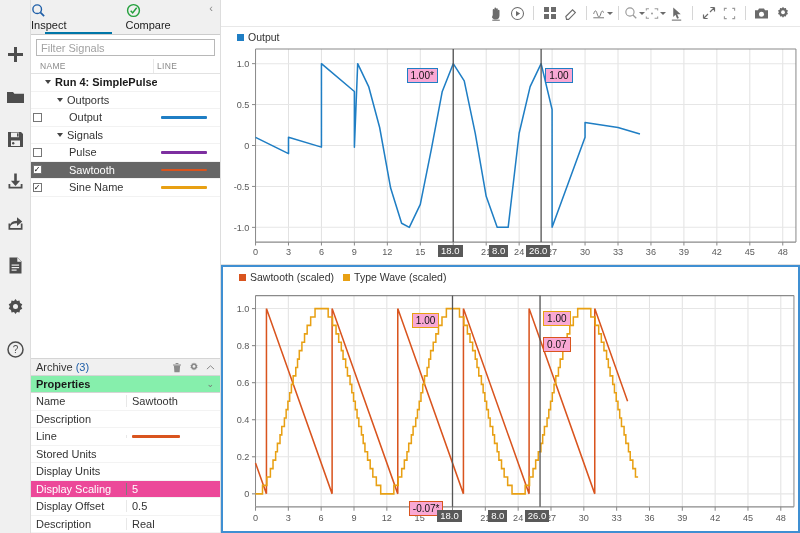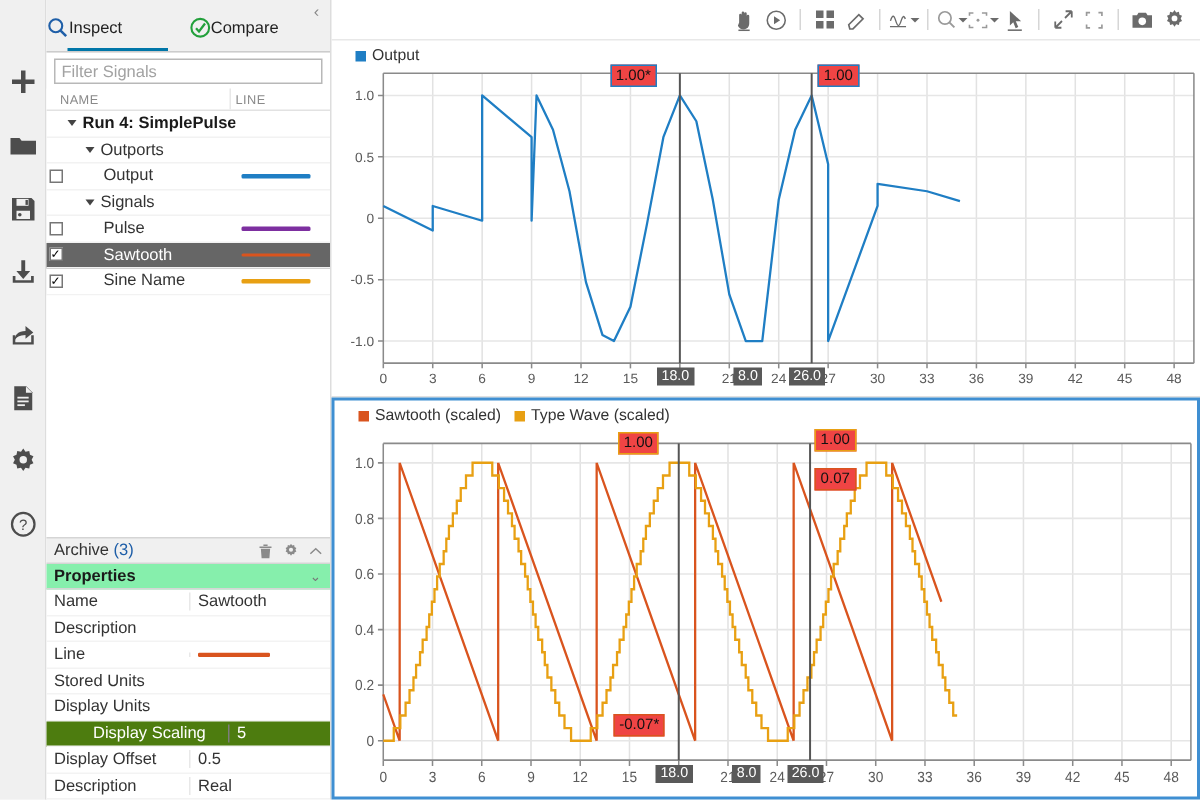--- a/index.html
+++ b/index.html
@@ -14,21 +14,21 @@
   
   .rail{width:31px;background:#f0f0f0;border-right:1px solid #ddd;
         display:flex;flex-direction:column;align-items:center;padding-top:34px;box-sizing:border-box;}
   .rail-btn{width:31px;height:42px;display:flex;align-items:center;justify-content:center;cursor:pointer;}
   .rail-btn svg{display:block;}
 
   
   .panel{width:190px;background:#fff;border-right:1px solid #ddd;
          display:flex;flex-direction:column;box-sizing:border-box;position:relative;}
   .tabs{display:flex;height:34px;background:#f0f0f0;border-bottom:1px solid #ccc;position:relative;}
-  .tab{flex:1;display:flex;flex-direction:row;align-items:center;justify-content:flex-start;
+  .tab{flex:1;display:flex;flex-direction:column;justify-content:flex-start;
        padding-top:3px;cursor:pointer;position:relative;}
   .tab .tl{font-size:11px;color:#222;margin-top:1px;}
   .tab.active:after{content:"";position:absolute;bottom:0;left:14px;right:14px;height:2px;background:#0076a8;}
   .collapse{position:absolute;right:3px;top:2px;width:12px;height:12px;cursor:pointer;color:#888;
             font-size:11px;line-height:12px;text-align:center;}
 
   .filter{margin:4px 5px 3px 5px;height:17px;border:1px solid #b8b8b8;background:#fff;
           display:flex;align-items:center;padding:0 4px;box-sizing:border-box;}
   .filter span{color:#a2a2a2;font-size:11px;}
 
@@ -55,21 +55,21 @@
   .archive{display:flex;align-items:center;height:16px;background:#f0f0f0;border-top:1px solid #d5d5d5;
            border-bottom:1px solid #d5d5d5;padding-left:5px;font-size:11px;}
   .archive .cnt{color:#1e5ea8;margin-left:3px;}
   .archive .icons{margin-left:auto;display:flex;align-items:center;gap:7px;padding-right:5px;color:#777;}
 
   .propshdr{display:flex;align-items:center;height:16px;background:#86efac;border-bottom:1px solid #d5d5d5;
             padding-left:5px;font-weight:bold;font-size:11px;color:#1a1a1a;}
   .propshdr .chev{margin-left:auto;padding-right:6px;color:#777;font-weight:normal;font-size:9px;}
 
   .prow{display:flex;height:16.5px;font-size:11px;align-items:center;border-bottom:1px solid #f3f3f3;}
-  .prow.sel{background:#4d7c0f;color:#fff;padding-left:26px;}
+  .prow.sel{background:#ec4899;color:#fff;}
   .pk{width:95px;min-width:95px;padding-left:5px;box-sizing:border-box;overflow:hidden;white-space:nowrap;}
   .pv{flex:1;padding-left:5px;border-left:1px solid #e8e8e8;box-sizing:border-box;
       display:flex;align-items:center;overflow:hidden;white-space:nowrap;}
   .prow.sel .pv{border-left-color:#7d7d7d;}
   .pline{width:48px;height:2.5px;background:#d9541e;border-radius:1px;}
 
   
   .right{flex:1;display:flex;flex-direction:column;background:#fff;min-width:0;}
   .toolbar{height:27px;display:flex;align-items:center;justify-content:flex-end;
            background:#fff;border-bottom:1px solid #e8e8e8;padding-right:7px;box-sizing:border-box;}
@@ -81,22 +81,22 @@
 
   .plots{flex:1;display:flex;flex-direction:column;min-height:0;}
   .plot{position:relative;box-sizing:border-box;}
   .plot.top{height:238px;border-bottom:1px solid #e0e0e0;}
   .plot.bot{flex:1;border:2px solid #3f8fd2;border-top:2px solid #3f8fd2;}
   .legend{position:absolute;left:16px;top:4px;display:flex;gap:9px;align-items:center;font-size:10.5px;color:#333;z-index:4;}
   .lg{display:flex;align-items:center;gap:4px;}
   .lgm{width:7px;height:7px;}
   .plotsvg{display:block;width:100%;height:100%;}
 
-  .cursorlbl{position:absolute;background:#ef4444;border:1.6px solid #1f7ec4;font-size:10px;
-             padding:0 3px;line-height:13px;height:13px;z-index:6;white-space:nowrap;color:#111;}
+  .cursorlbl{position:absolute;background:#f9a8d4;border:1.6px solid #1f7ec4;font-size:10px;
+             padding:0 3px;line-height:13px;height:13px;z-index:6;white-space:nowrap;color:#111;margin-top:25px;}
   .cursorlbl.saw{border-color:#d9541e;}
   .cursorlbl.sin{border-color:#e8a013;}
   .xbadge{position:absolute;background:#595959;color:#fff;font-size:9.5px;line-height:12px;height:12px;
           padding:0 3px;z-index:6;white-space:nowrap;}
 </style>
 </head>
 <body>
 
 <div id="app">
 

